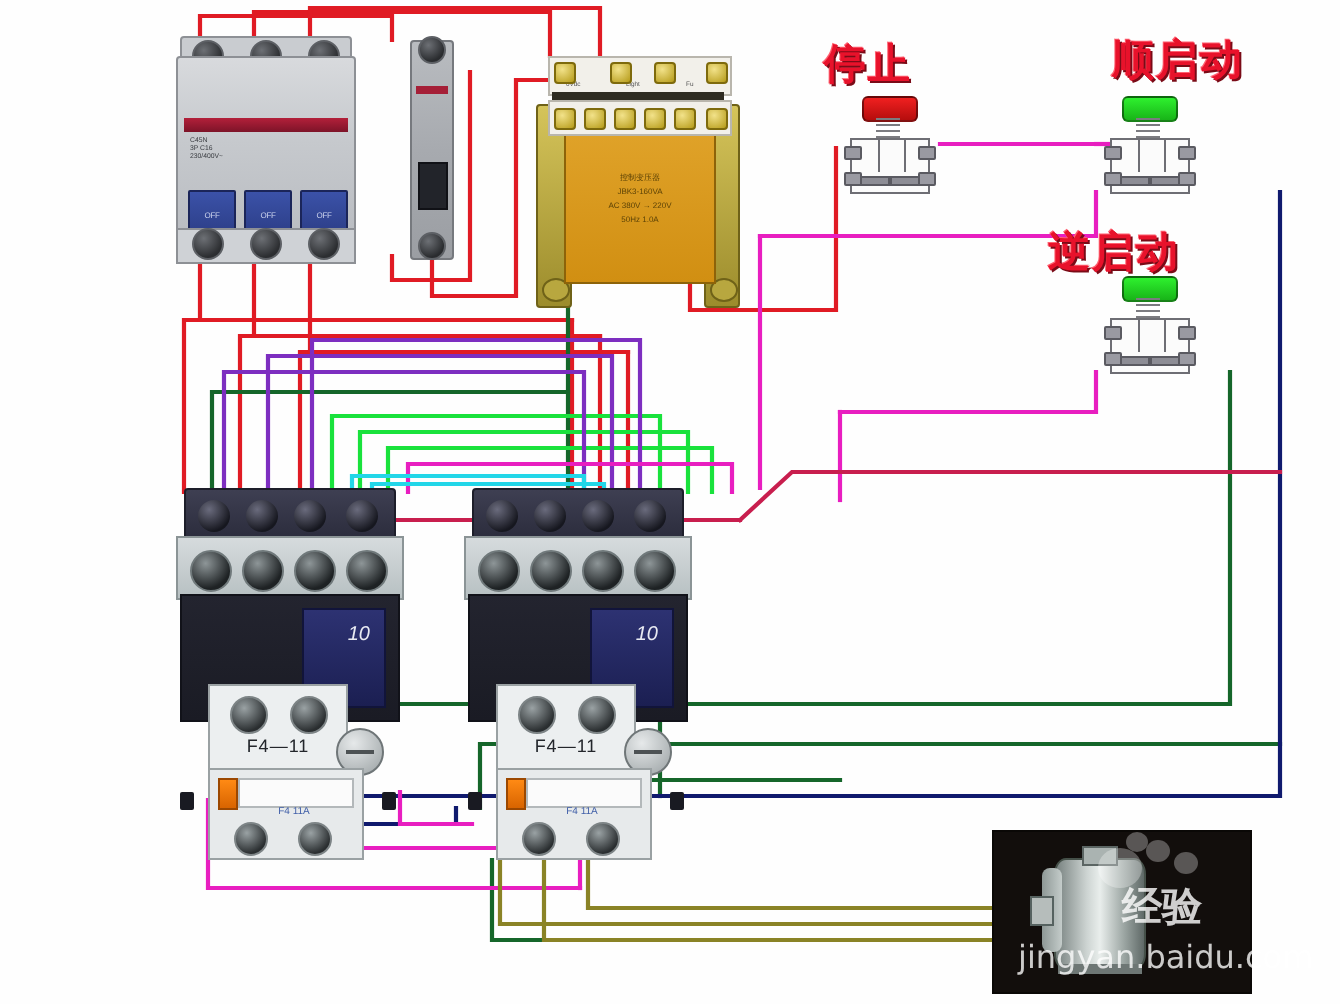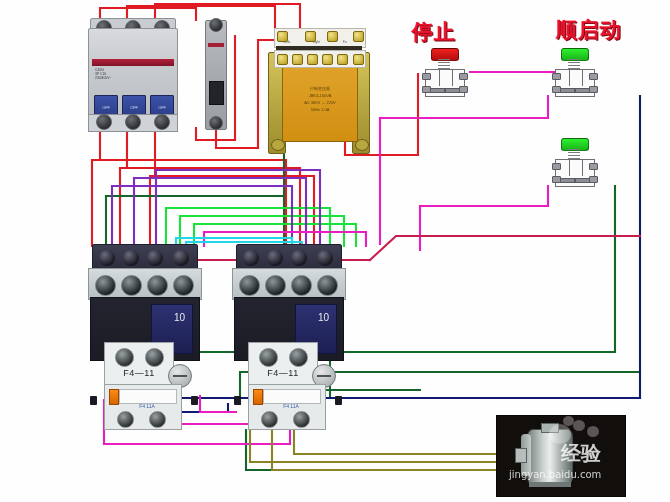--- a/index.html
+++ b/index.html
@@ -51,21 +51,21 @@
   .pb .bar{position:absolute;width:13px;height:3px;background:#8d8d95;border:1px solid #5a5a61;}
 
   
   .ctr{width:112px;height:190px;}
   .ctr .toprow{position:absolute;left:4px;top:0;width:104px;height:26px;background:linear-gradient(180deg,#3e3f52,#2a2b3b);border:1px solid #1d1e2a;border-radius:2px;}
   .ctr .tslot{position:absolute;top:5px;width:16px;height:16px;border-radius:50%;background:radial-gradient(circle at 35% 30%,#6a6b7d,#16171f 72%);}
   .ctr .band{position:absolute;left:0;top:24px;width:112px;height:30px;background:linear-gradient(180deg,#d6dbdd,#b7c0c2);border:1px solid #8b9496;}
   .ctr .hole{position:absolute;top:6px;width:19px;height:19px;border-radius:50%;background:radial-gradient(circle at 36% 30%,#8e9698,#1e2224 70%);border:1px solid #70797b;}
   .ctr .mid{position:absolute;left:2px;top:53px;width:108px;height:62px;background:linear-gradient(180deg,#23242f,#1a1b24);border:1px solid #111219;}
   .ctr .blue{position:absolute;right:6px;top:6px;width:40px;height:48px;background:linear-gradient(180deg,#2d3272,#1b1f52);border:1px solid #11143a;}
-  .ctr .num{position:absolute;right:14px;top:14px;font-size:10px;color:#e8eaf2;}
+  .ctr .num{position:absolute;right:14px;top:14px;font-size:10px;color:#e8eaf2;font-style:italic;}
   .ctr .aux{position:absolute;left:16px;top:98px;width:68px;height:44px;background:#eceff0;border:1px solid #9aa1a3;}
   .ctr .auxhole{position:absolute;top:5px;width:17px;height:17px;border-radius:50%;background:radial-gradient(circle at 36% 30%,#9aa2a4,#2a2e30 72%);border:1px solid #7d8486;}
   .ctr .auxtxt{position:absolute;left:0;top:25px;width:68px;text-align:center;font-size:9px;color:#23262b;letter-spacing:.5px;}
   .ctr .knob{position:absolute;right:8px;top:120px;width:22px;height:22px;border-radius:50%;background:radial-gradient(circle at 36% 30%,#e6e9ea,#9aa1a3);border:1px solid #6f7678;}
   .ctr .knob:after{content:"";position:absolute;left:4px;top:10px;width:14px;height:2px;background:#4d5254;}
   .ctr .ol{position:absolute;left:16px;top:140px;width:76px;height:44px;background:#e7eaeb;border:1px solid #9aa1a3;}
   .ctr .orange{position:absolute;left:4px;top:4px;width:8px;height:14px;background:linear-gradient(180deg,#ff8a14,#d86400);border:1px solid #9c4800;}
   .ctr .olbar{position:absolute;left:14px;top:4px;width:56px;height:13px;background:#fbfbfb;border:1px solid #b3b8ba;}
   .ctr .oltxt{position:absolute;left:14px;top:18px;width:56px;font-size:5px;color:#3f5ea8;text-align:center;}
   .ctr .olhole{position:absolute;top:26px;width:15px;height:15px;border-radius:50%;background:radial-gradient(circle at 36% 30%,#9aa2a4,#2a2e30 72%);border:1px solid #7d8486;}
@@ -73,21 +73,21 @@
 
   
   .motor{left:496px;top:415px;width:128px;height:80px;background:#120e0c;border:1px solid #0a0806;}
   .motor .can{position:absolute;left:30px;top:13px;width:44px;height:54px;border-radius:6px/8px;background:linear-gradient(90deg,#77817f,#cdd4d2 35%,#e9eeec 50%,#9aa4a1 78%,#5f6967);border:1px solid #455049;}
   .motor .endbell{position:absolute;left:24px;top:18px;width:10px;height:42px;border-radius:4px;background:linear-gradient(90deg,#8e9896,#c4ccca);}
   .motor .shaftbx{position:absolute;left:18px;top:32px;width:10px;height:13px;background:#b6bdbb;border:1px solid #566260;}
   .motor .base{position:absolute;left:32px;top:66px;width:42px;height:5px;background:#6e7775;}
   .motor .top{position:absolute;left:44px;top:7px;width:16px;height:8px;background:#aab3b1;border:1px solid #5b6563;}
   .wm1{position:absolute;left:4px;top:22px;font-size:23px;font-weight:bold;color:rgba(255,255,255,.82);letter-spacing:-1px;font-family:"DejaVu Sans",sans-serif;}
   .wm2{position:absolute;left:64px;top:24px;font-size:20px;font-weight:bold;color:rgba(255,255,255,.80);font-family:"DejaVu Sans",sans-serif;}
-  .wm3{position:absolute;left:12px;top:53px;font-size:10px;color:rgba(255,255,255,.78);font-family:"DejaVu Sans",sans-serif;}
+  .wm3{position:absolute;left:12px;top:53px;font-size:16px;color:rgba(255,255,255,.78);font-family:"DejaVu Sans",sans-serif;}
   .pawprint{position:absolute;border-radius:50%;background:rgba(255,255,255,.30);}
 
   
   .cnlabel{position:absolute;font-family:"DejaVu Sans",sans-serif;font-weight:bold;font-size:21px;color:#e8122b;
     text-shadow:1px 1px 0 #7a0b17, -0.5px -0.5px 0 #ff6070;letter-spacing:1px;}
 </style>
 </head>
 <body>
 
 <div id="stage">
@@ -373,14 +373,15 @@
     <div class="pawprint" style="left:52px;top:8px;width:22px;height:20px;"></div>
     <div class="pawprint" style="left:76px;top:4px;width:12px;height:11px;"></div>
     <div class="pawprint" style="left:90px;top:10px;width:12px;height:11px;"></div>
     <div class="pawprint" style="left:66px;top:0px;width:11px;height:10px;"></div>
     <div class="wm2">经验</div>
     <div class="wm3">jingyan.baidu.com</div>
   </div>
 
   <div class="cnlabel" style="left:412px;top:18px;">停止</div>
   <div class="cnlabel" style="left:524px;top:16px;margin-left:32px;">顺启动</div>
+  <div class="cnlabel" style="left:524px;top:112px;">逆启动</div>
 
 </div>
 
 </body></html>

